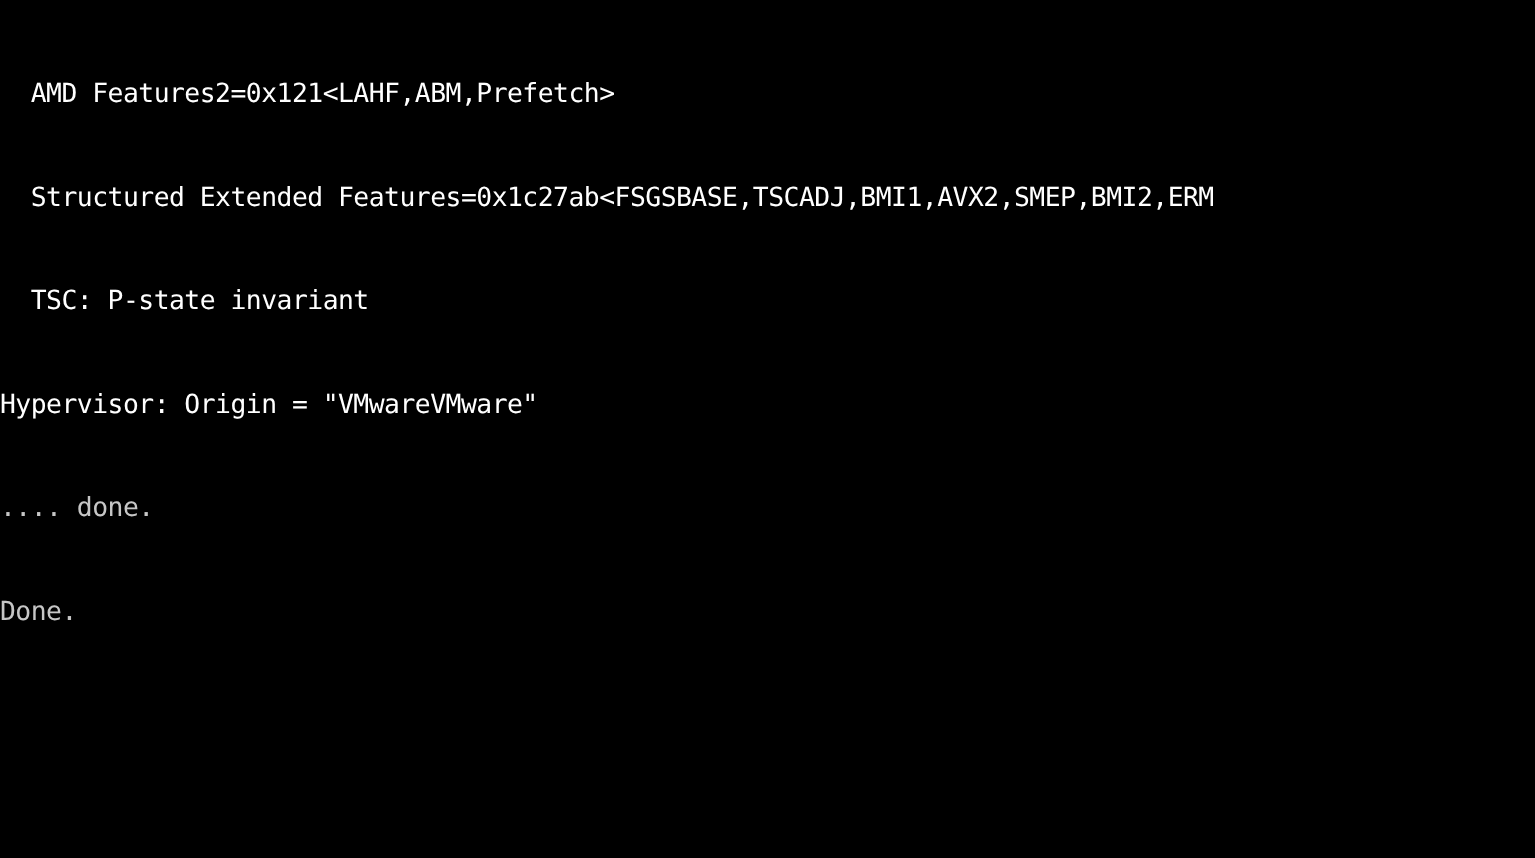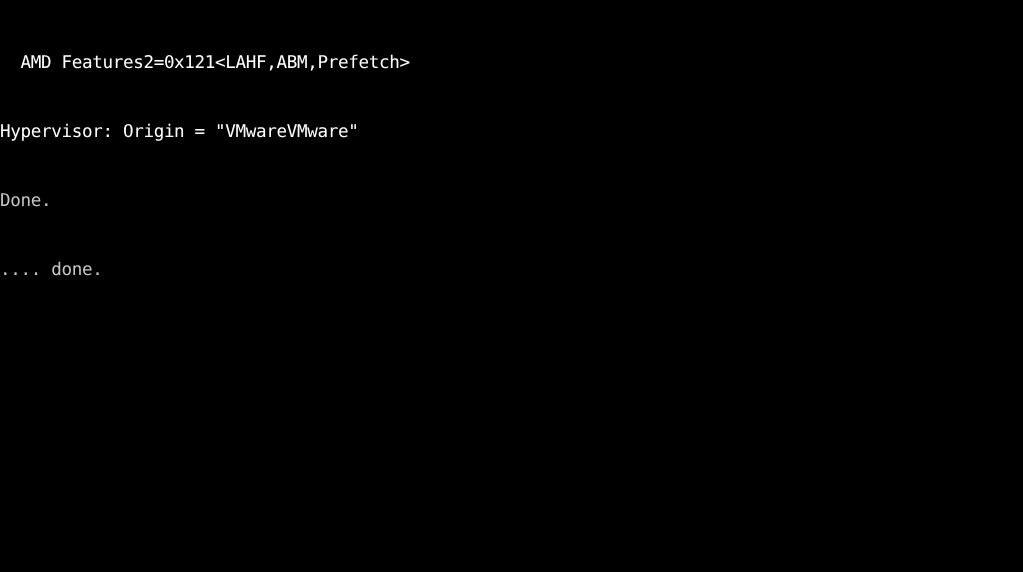--- a/index.html
+++ b/index.html
@@ -59,23 +59,25 @@
     white-space: pre;
   }
 </style>
 </head>
 <body>
 
 <div id="console">
 
   <div class="screen">
     <div class="line bright">  AMD Features2=0x121&lt;LAHF,ABM,Prefetch&gt;</div>
+    <div class="line bright">  Structured Extended Features=0x1c27ab&lt;FSGSBASE,TSCADJ,BMI1,AVX2,SMEP,BMI2,ERM</div>
+    <div class="line bright">  TSC: P-state invariant</div>
     <div class="line bright">Hypervisor: Origin = "VMwareVMware"</div>
+    <div class="line normal">.... done.</div>
     <div class="line normal">Done.</div>
-    <div class="line normal">.... done.</div>
     
     
     
     
     
     
     
     
     
     

